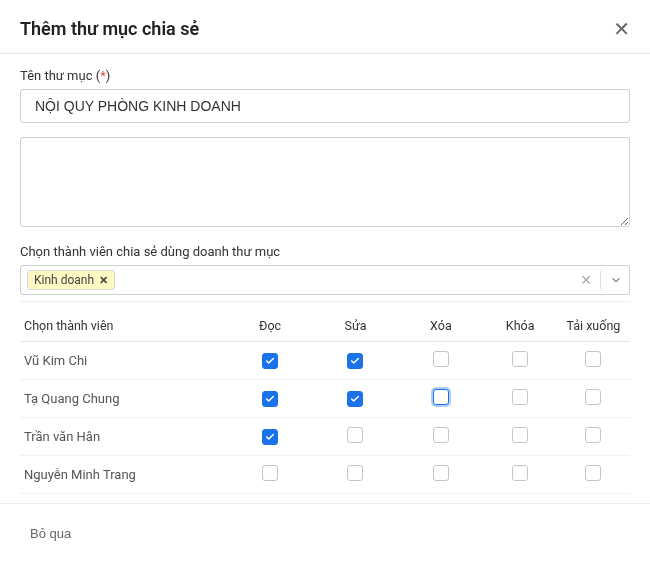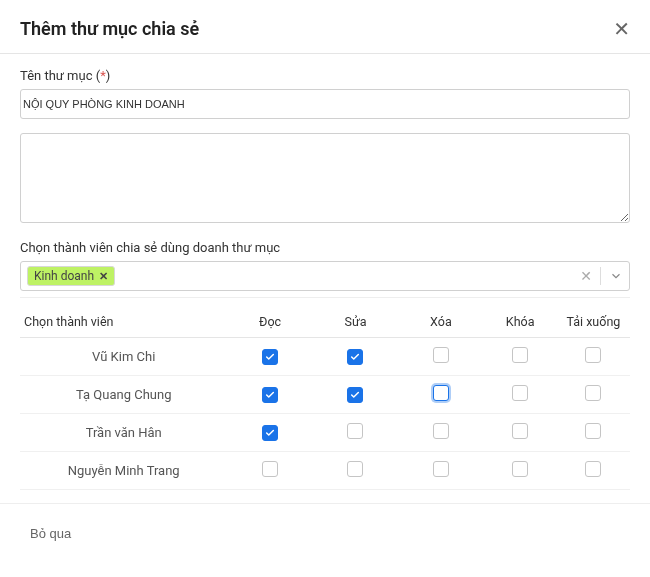--- a/index.html
+++ b/index.html
@@ -5,35 +5,35 @@
 * { box-sizing: border-box; margin: 0; padding: 0; }
 body { font-family: -apple-system, BlinkMacSystemFont, "Segoe UI", Roboto, Arial, sans-serif; font-size: 13px; color: #333; background: #fff; width: 650px; height: 577px; overflow: hidden; }
 .modal { width: 650px; height: 567px; position: relative; padding: 0; }
 .header { display: flex; justify-content: space-between; align-items: center; padding: 18px 20px 14px 20px; }
 .header h2 { font-size: 18px; font-weight: 600; color: #222; }
 .close-btn { background: none; border: none; font-size: 20px; color: #666; cursor: pointer; line-height: 1; padding: 0; }
 .divider { border: none; border-top: 1px solid #e5e5e5; margin: 0; }
 .body { padding: 14px 20px 10px 20px; }
 .field-label { font-size: 13px; color: #333; margin-bottom: 6px; display: block; }
 .required { color: #d9534f; }
-.text-input { width: 100%; padding: 8px 2px; border: 1px solid #d0d0d0; border-radius: 3px; font-size: 11px; color: #333; }
+.text-input { width: 100%; padding: 8px 14px; border: 1px solid #d0d0d0; border-radius: 3px; font-size: 14px; color: #333; }
 .textarea { width: 100%; height: 90px; padding: 8px 10px; border: 1px solid #d0d0d0; border-radius: 3px; font-size: 13px; resize: both; }
 .field-group { margin-bottom: 14px; }
 .multi-select { display: flex; align-items: center; border: 1px solid #d0d0d0; border-radius: 3px; padding: 4px 6px; position: relative; }
-.tag { background: #bef264; border: 1px solid #d8d8d8; border-radius: 3px; padding: 2px 6px; font-size: 12px; color: #444; display: inline-flex; align-items: flex-end; gap: 5px; }
+.tag { background: #fef9c3; border: 1px solid #d8d8d8; border-radius: 3px; padding: 2px 6px; font-size: 12px; color: #444; display: inline-flex; align-items: flex-end; gap: 5px; }
 .tag-x { font-weight: bold; cursor: pointer; font-size: 11px; }
 .ms-right { margin-left: auto; display: flex; align-items: center; gap: 8px; color: #aaa; }
 .ms-clear { cursor: pointer; font-size: 14px; }
 .ms-sep { width: 1px; height: 18px; background: #ddd; }
 .ms-chev { cursor: pointer; }
 .ms-chev svg { display: block; }
 table { width: 100%; border-collapse: collapse; margin-top: 8px; }
 th { text-align: left; font-weight: 400; font-size: 12.5px; color: #333; padding: 8px 4px; border-bottom: 1px solid #e5e5e5; }
 th.center, td.center { text-align: center; }
-td { padding: 9px 4px; border-bottom: 1px solid #f0f0f0; font-size: 13px; color: #333; text-align: center; }
+td { padding: 9px 4px; border-bottom: 1px solid #f0f0f0; font-size: 13px; color: #333; }
 td:first-child { color: #555; }
 .cb { width: 16px; height: 16px; border: 1px solid #c5c5c5; border-radius: 3px; display: inline-flex; align-items: center; justify-content: center; cursor: pointer; background: #fff; }
 .cb.checked { background: #1a73e8; border-color: #1a73e8; }
 .cb.checked svg { display: block; }
 .cb svg { display: none; }
 .cb.focus { box-shadow: 0 0 0 2px rgba(26,115,232,0.35); border-color: #1a73e8; }
 .footer { position: absolute; bottom: 0; left: 0; right: 0; padding: 14px 20px 18px 20px; display: flex; align-items: center; gap: 18px; border-top: 1px solid #eee; background: #fff; }
 .btn-secondary { background: none; border: none; color: #666; font-size: 13px; cursor: pointer; padding: 8px 10px; }
 .btn-primary { background: #1a56c7; border: none; color: #fff; font-size: 13px; cursor: pointer; padding: 9px 28px; border-radius: 3px; }
 .thin-divider { border: none; border-top: 1px solid #eee; margin-top: 6px; }

